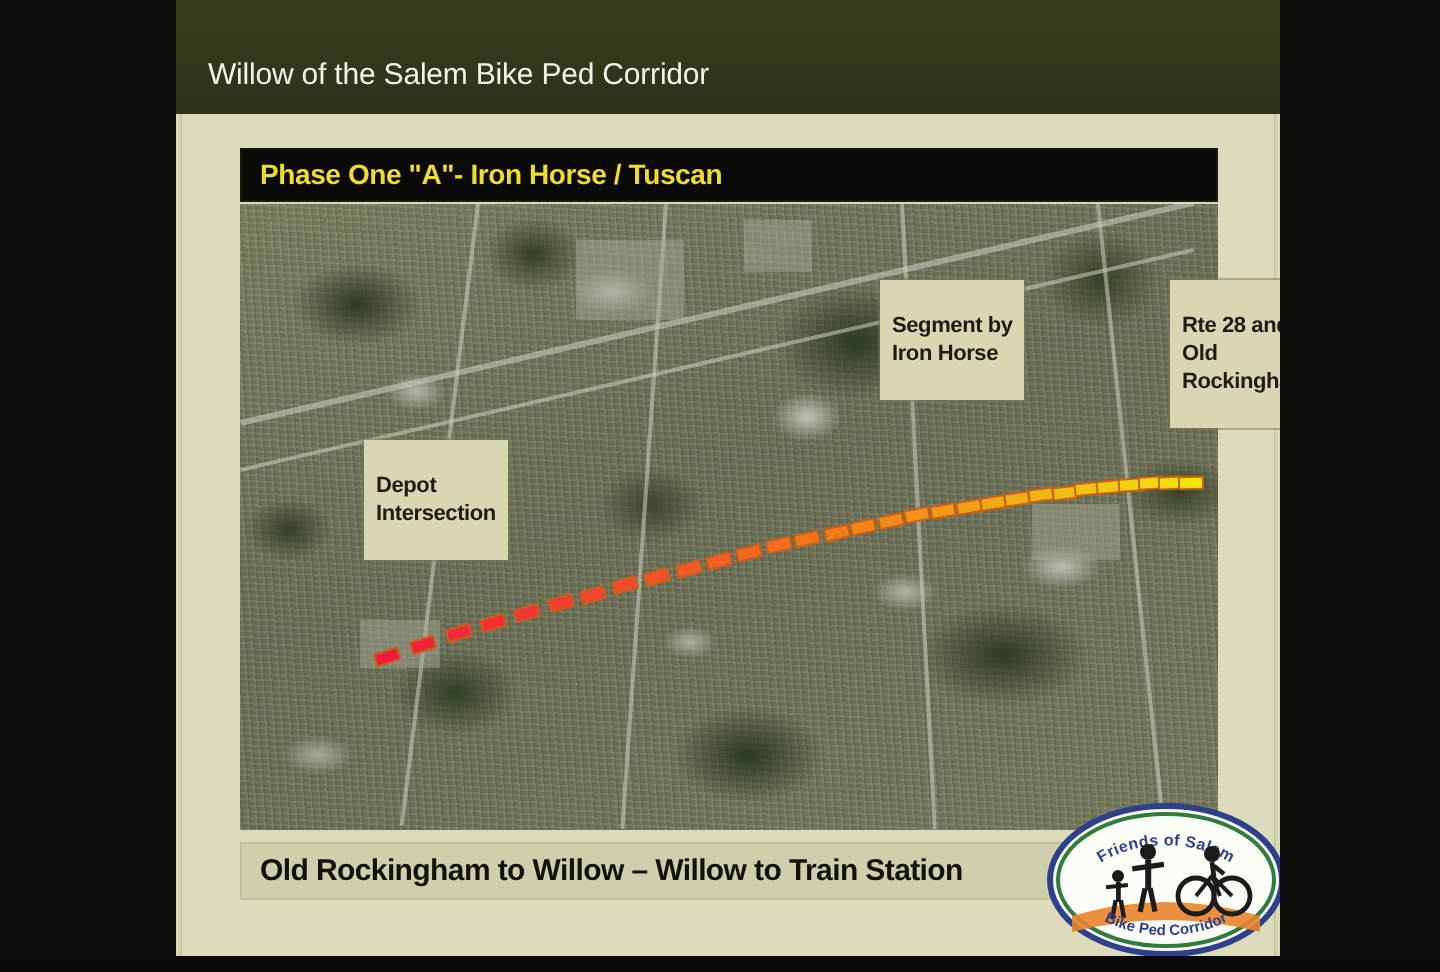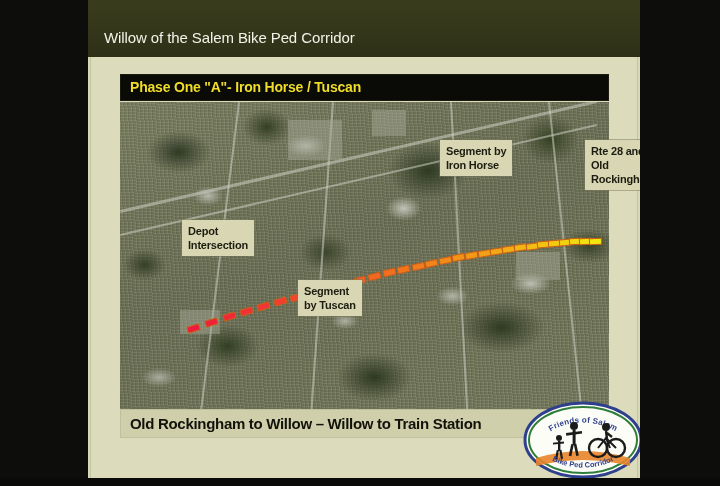--- a/index.html
+++ b/index.html
@@ -124,33 +124,33 @@
     border-radius:1px;
   }
 
   
   .callout{
     position:absolute;
     background:#d9d7b3;
     color:#1c1c10;
     font-size:11px;font-weight:bold;
     line-height:14px;
-    padding:4px 6px;
+    padding:16px 6px;
     white-space:pre-line;
     letter-spacing:-0.2px;
     box-shadow:0 0 0 1px rgba(120,120,90,.5);
   }
   #callout-depot{left:92px;top:163px;}
   #callout-tuscan{left:208px;top:223px;}
   #callout-ironhorse{left:350px;top:83px;}
   #callout-rte28{left:495px;top:83px;}
 
   
   #footer-bar{
-    position:absolute;left:30px;top:352px;width:489px;height:29px;
+    position:absolute;left:30px;top:364px;width:489px;height:29px;
     background:#cfcfac;
     box-shadow:inset 0 0 0 1px #bfc09c;
   }
   #footer-label{
     position:absolute;left:10px;top:6px;
     font-size:15px;font-weight:bold;color:#12120a;
     white-space:nowrap;letter-spacing:-0.3px;
   }
 
   
@@ -234,22 +234,20 @@
               <div class="dash" style="left: 428.058px; top: 138.106px; background: rgb(242, 202, 17); border-color: rgb(200, 96, 26); transform: rotate(-5.17997deg);"></div>
               <div class="dash" style="left: 438.729px; top: 137.173px; background: rgb(242, 209, 16); border-color: rgb(200, 96, 26); transform: rotate(-4.29945deg);"></div>
               <div class="dash" style="left: 449.109px; top: 136.427px; background: rgb(242, 216, 15); border-color: rgb(200, 96, 26); transform: rotate(-3.36639deg);"></div>
               <div class="dash" style="left: 459.2px; top: 135.87px; background: rgb(242, 223, 14); border-color: rgb(200, 96, 26); transform: rotate(-2.37648deg);"></div>
               <div class="dash" style="left: 469px; top: 135.5px; background: rgb(242, 230, 13); border-color: rgb(200, 96, 26); transform: rotate(-1.32502deg);"></div>
             </div>
         </div>
 
         <div class="callout" id="callout-depot">Depot
 Intersection</div>
-        <div class="callout" id="callout-tuscan">Segment
-by Tuscan</div>
         <div class="callout" id="callout-ironhorse">Segment by
 Iron Horse</div>
         <div class="callout" id="callout-rte28">Rte 28 and Old
 Rockingham</div>
 
         <div id="footer-bar">
           <div id="footer-label">Old Rockingham to Willow – Willow to Train Station</div>
         </div>
 
         <div id="org-logo">

